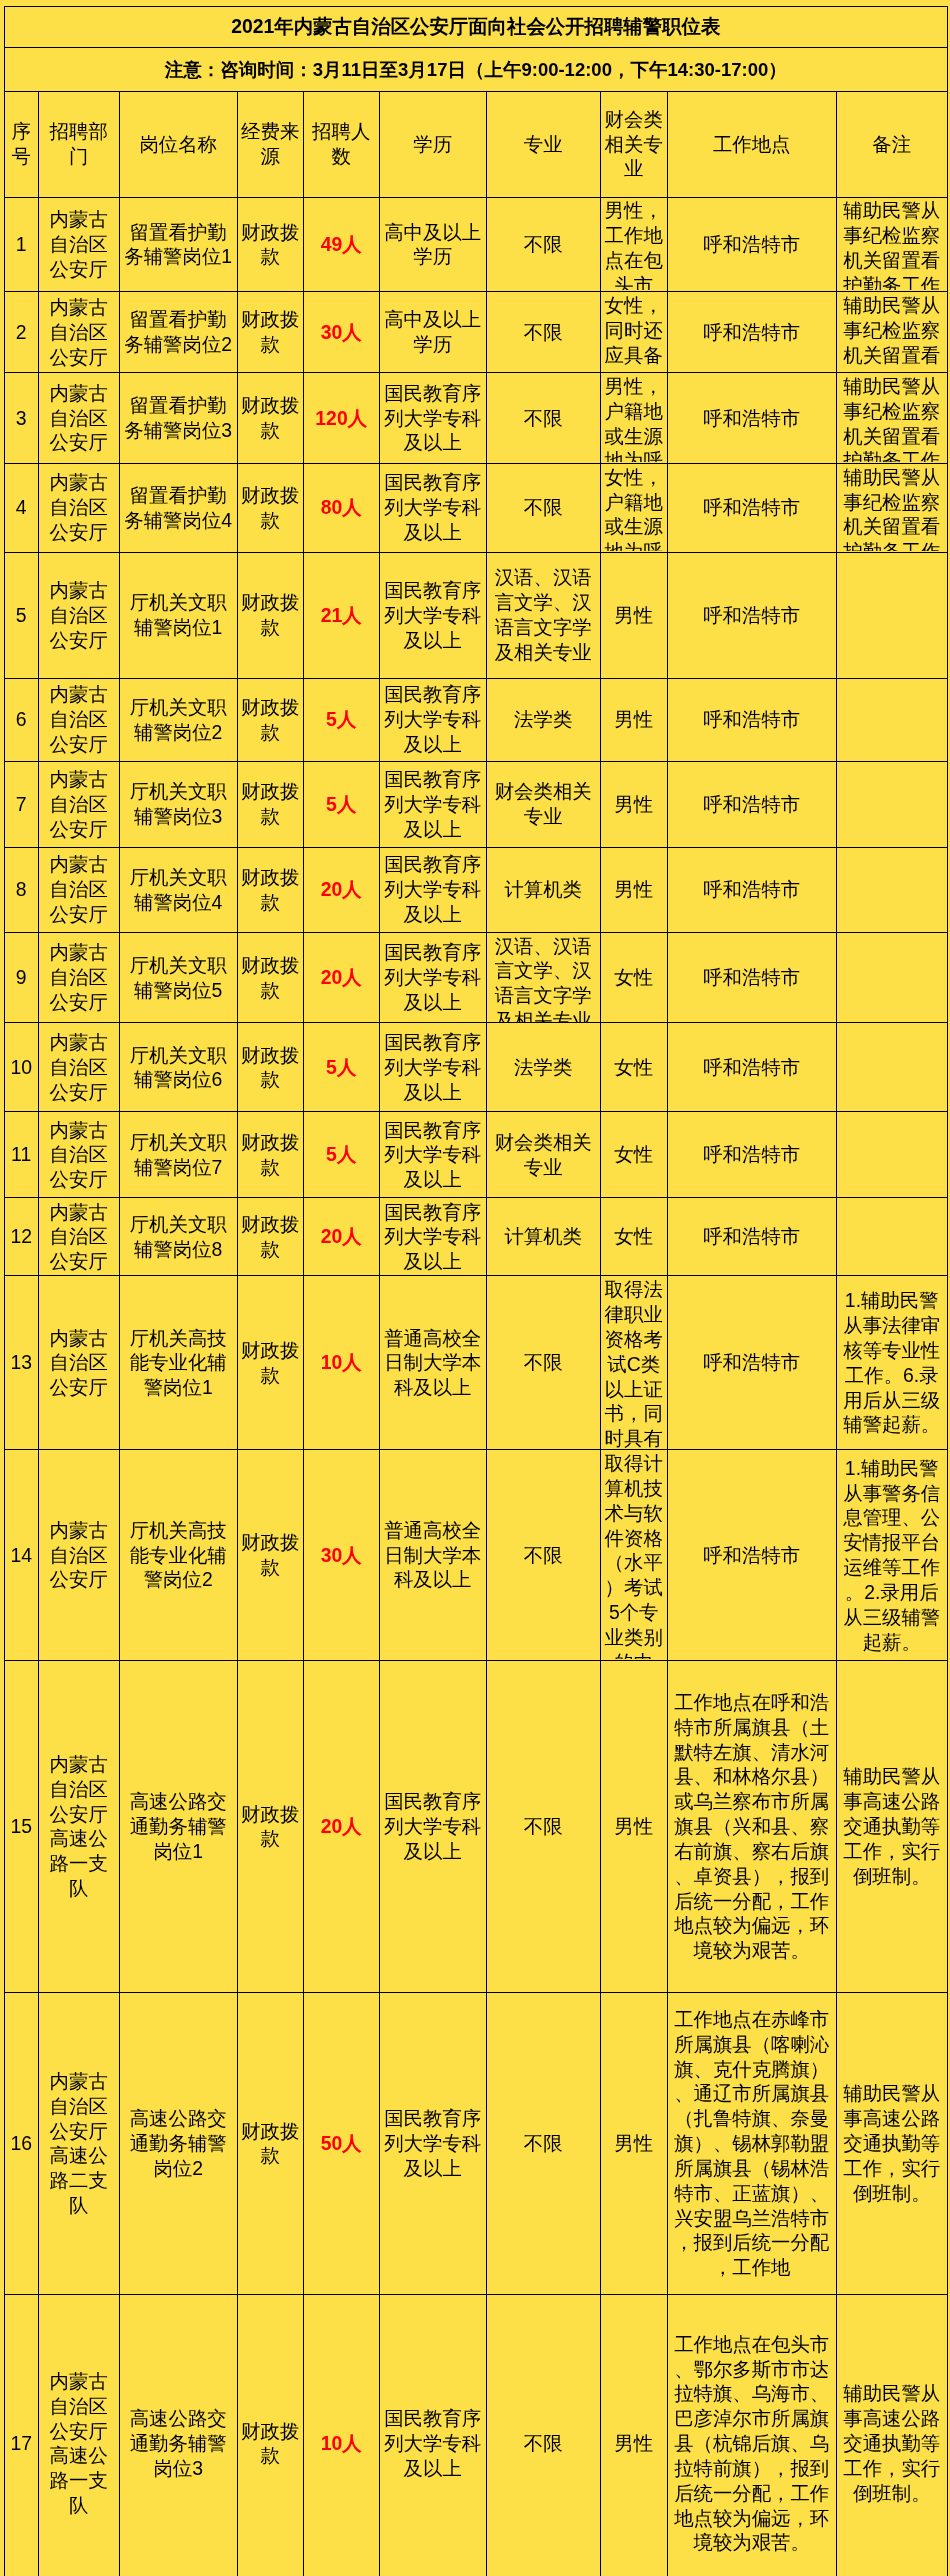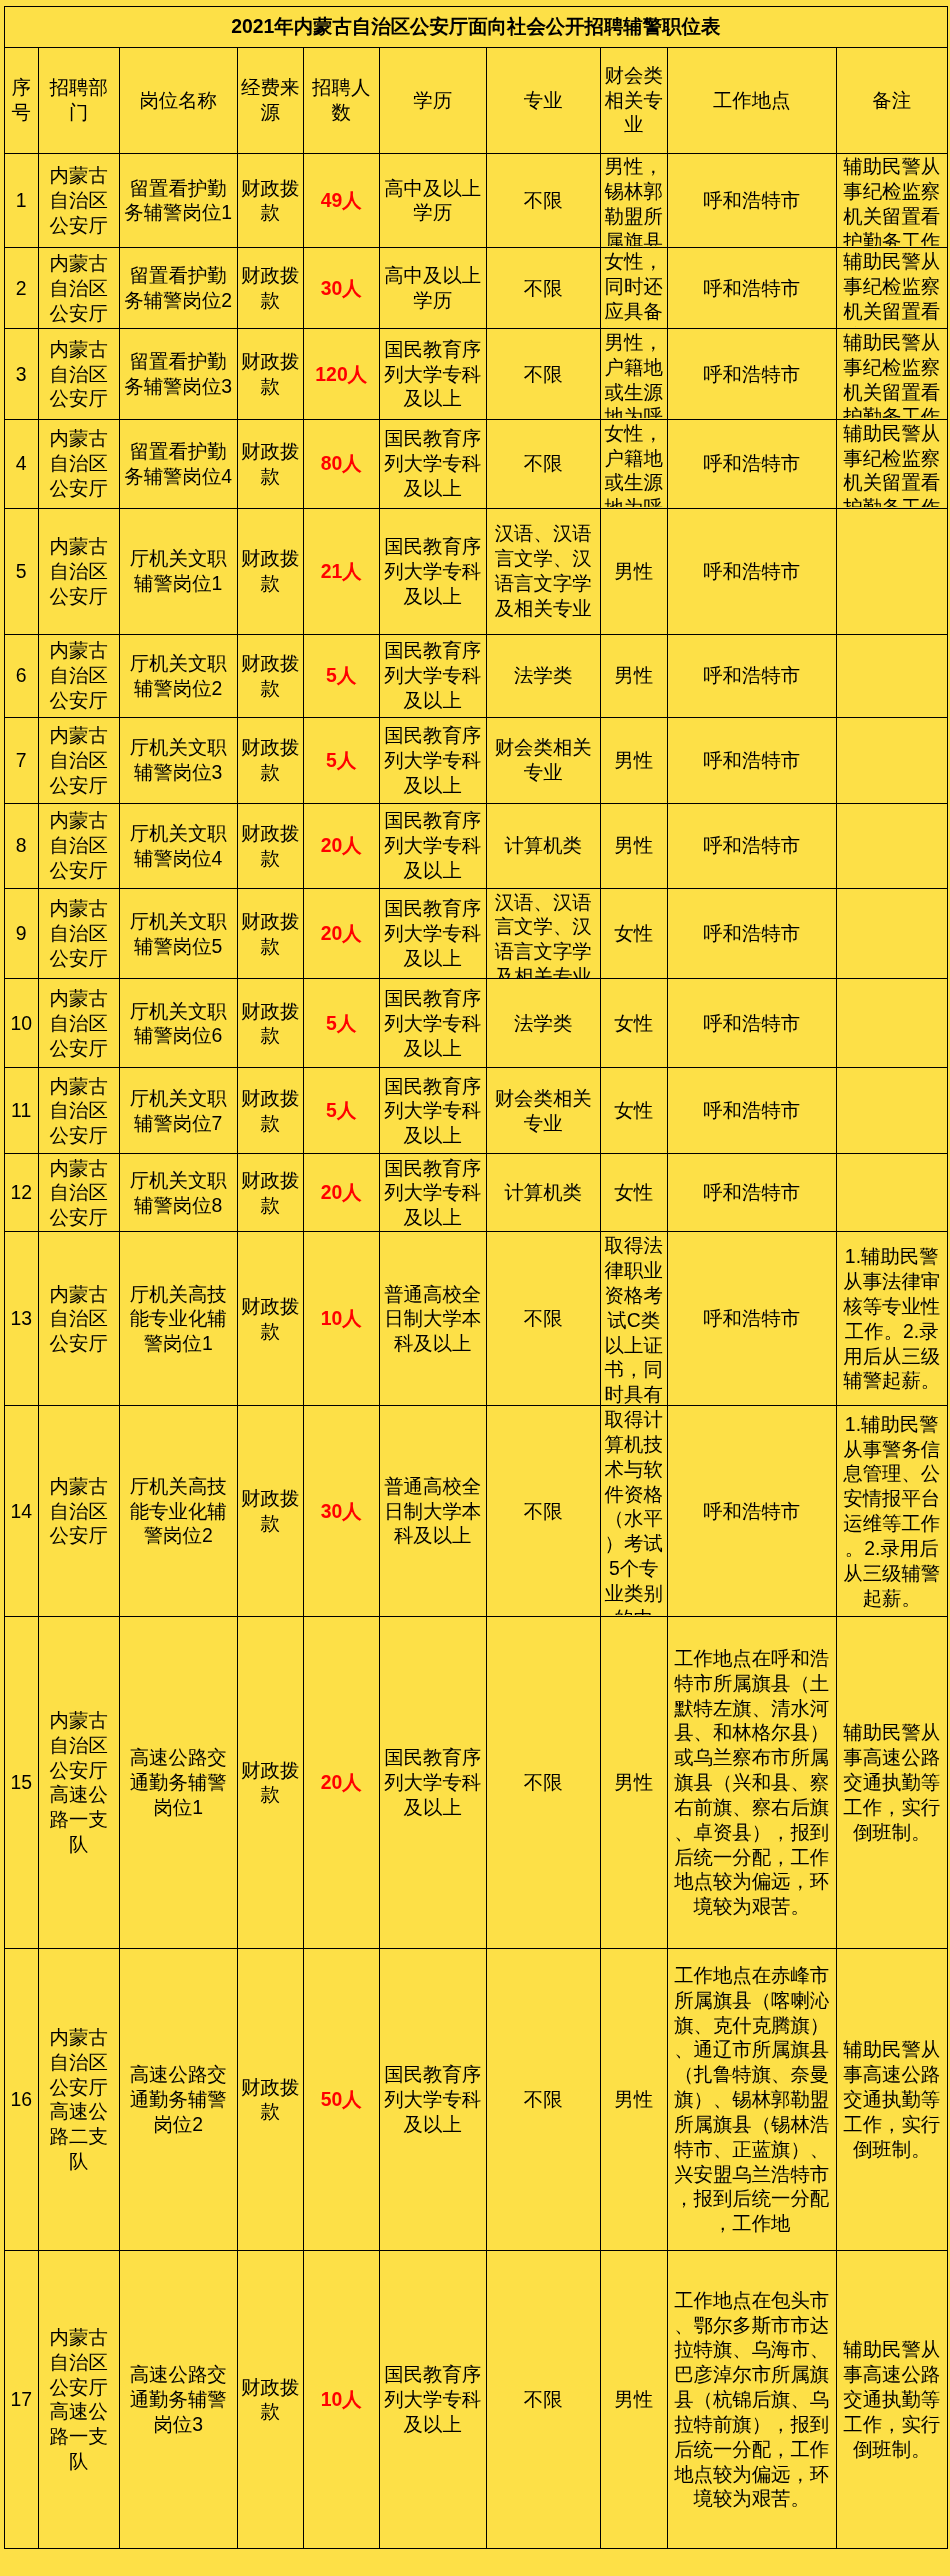--- a/index.html
+++ b/index.html
@@ -42,20 +42,23 @@
 <col style="width:107px">
         <col style="width:114px">
         <col style="width:67px">
         <col style="width:169px">
         <col style="width:111px">
 </colgroup>
 <tbody>
 <tr class="ht">
           <td colspan="10" class="title-cell">2021年内蒙古自治区公安厅面向社会公开招聘辅警职位表</td>
         </tr>
+<tr class="hn">
+          <td colspan="10" class="note-cell">注意：咨询时间：3月11日至3月17日（上午9:00-12:00，下午14:30-17:00）</td>
+        </tr>
 <tr class="hh">
 <th>
             <div class="cc">序号</div>
           </th>
 <th>
             <div class="cc">招聘部门</div>
           </th>
 <th>
             <div class="cc">岗位名称</div>
           </th>
@@ -97,21 +100,21 @@
 <td class="num">
             <div class="cc">49人</div>
           </td>
 <td>
             <div class="cc">高中及以上学历</div>
           </td>
 <td>
             <div class="cc">不限</div>
           </td>
 <td>
-            <div class="cc">男性，锡林郭勒盟所属旗县</div>
+            <div class="cc">男性，工作地点在包头市</div>
           </td>
 <td>
             <div class="cc">呼和浩特市</div>
           </td>
 <td>
             <div class="cc">辅助民警从事纪检监察机关留置看护勤务工作</div>
           </td>
 </tr>
 <tr class="h85">
 <td>
@@ -487,21 +490,21 @@
 <td>
             <div class="cc">不限</div>
           </td>
 <td>
             <div class="cc">取得法律职业资格考试C类以上证书，同时具有</div>
           </td>
 <td>
             <div class="cc">呼和浩特市</div>
           </td>
 <td>
-            <div class="cc">1.辅助民警从事法律审核等专业性工作。2.录用后从三级辅警起薪。</div>
+            <div class="cc">1.辅助民警从事法律审核等专业性工作。6.录用后从三级辅警起薪。</div>
           </td>
 </tr>
 <tr class="h225">
 <td>
             <div class="cc">14</div>
           </td>
 <td>
             <div class="cc">内蒙古自治区公安厅</div>
           </td>
 <td>

